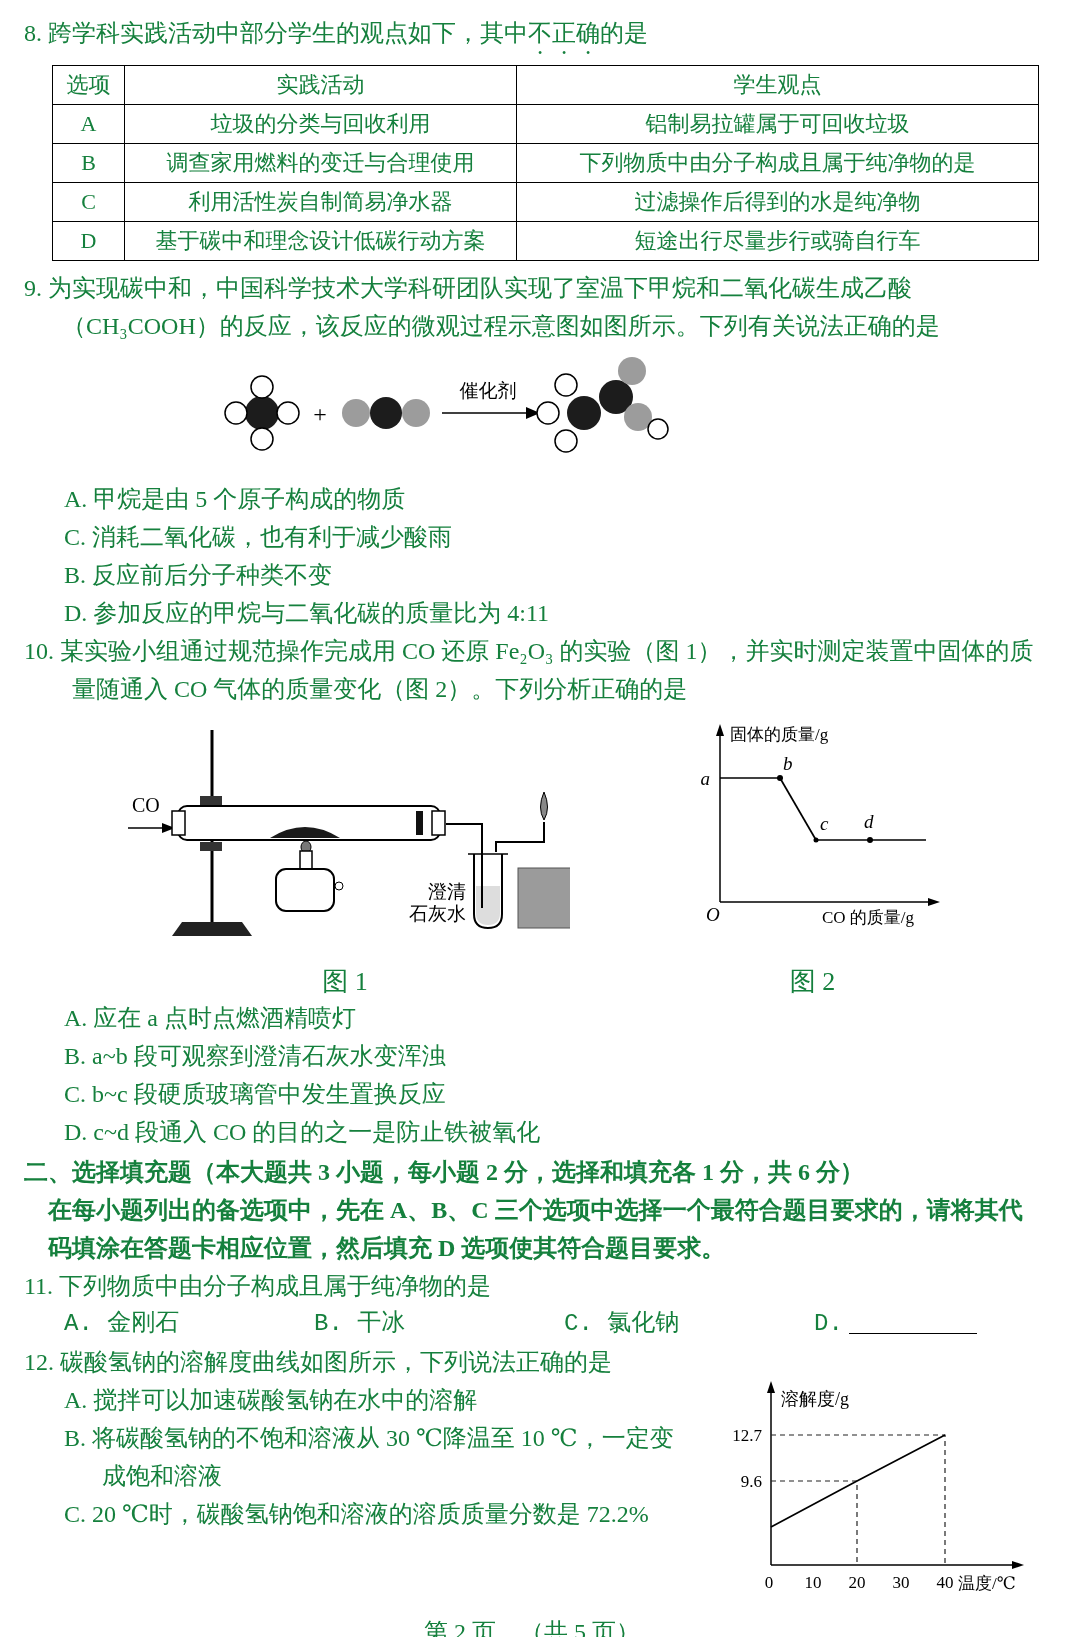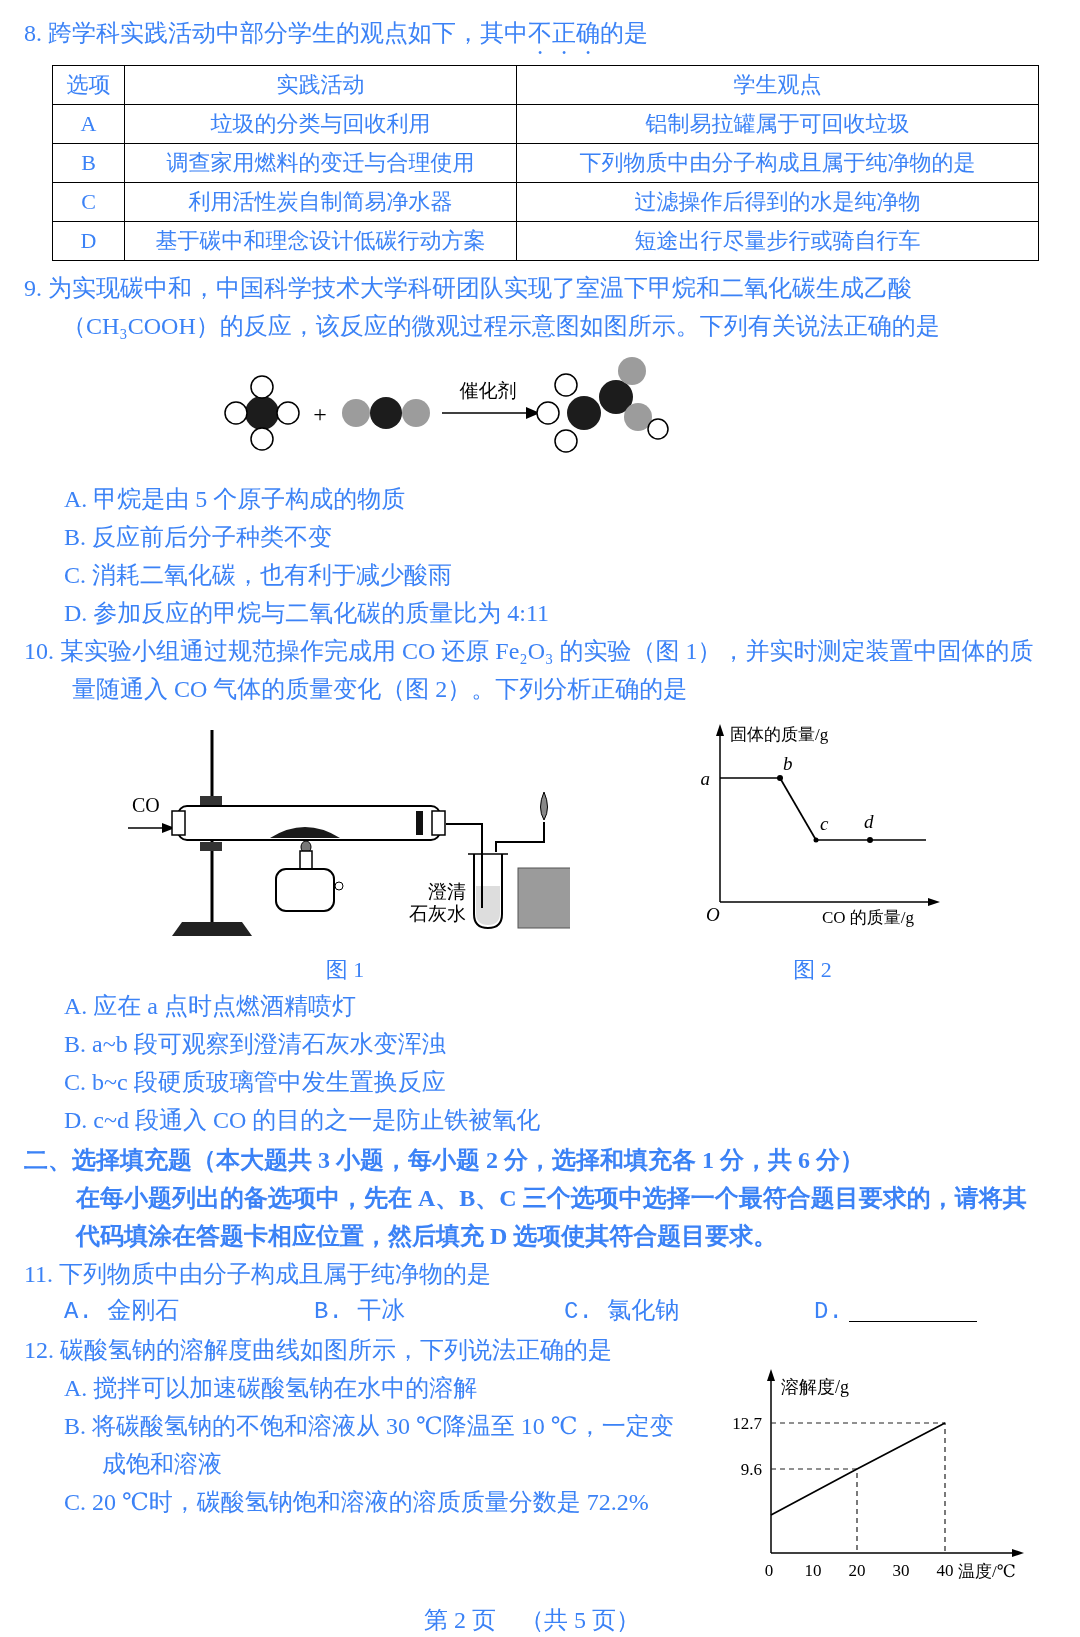--- a/index.html
+++ b/index.html
@@ -2,21 +2,21 @@
 <html><head>
 <meta charset="utf-8">
 <style>
   * { box-sizing: border-box; }
   html, body { margin: 0; padding: 0; background: #fff; }
   body { width: 1080px; }
   .page {
     width: 1080px; height: 1637px;
     padding: 14px 40px 14px 24px;
     font-family: "Liberation Serif", "DejaVu Serif", serif;
-    font-size: 24px; line-height: 38px; color: #3b82f6;
+    font-size: 24px; line-height: 38px; color: #15803d;
     display: flex; flex-direction: column; overflow: hidden;
   }
   .stem { padding-left: 38px; text-indent: -38px; }
   .stem2 { padding-left: 48px; text-indent: -48px; }
   .opt { margin-left: 40px; }
   .emph {
     text-emphasis: filled dot; text-emphasis-position: under right;
     -webkit-text-emphasis: filled dot; -webkit-text-emphasis-position: under;
   }
   
@@ -28,35 +28,35 @@
   .q9-figure { display: flex; align-items: center; margin: 6px 0 4px 180px; gap: 56px; }
   .legend-row { display: flex; align-items: center; gap: 14px; height: 42px; }
   .atom-swatch { width: 22px; height: 22px; border-radius: 50%; display: inline-block; flex: none; }
   .swatch-h { background: #fff; border: 1.5px solid #000; }
   .swatch-o { background: #9c9c9c; }
   .swatch-c { background: #1c1c1c; }
   .legend-label { font-size: 22px; }
   
   .q10-figures { display: flex; margin: 8px 0 2px 96px; gap: 110px; align-items: flex-end; }
   .fig { text-align: center; }
-  .fig-caption { font-size: 22px; line-height: 30px; margin-top: 6px; }
+  .fig-caption { font-size: 26px; line-height: 30px; margin-top: 18px; }
   
   svg text { font-family: "Liberation Serif", "DejaVu Serif", serif; fill: #000; }
   .t17 { font-size: 17px; } .t18 { font-size: 18px; } .t19 { font-size: 19px; }
   .t20 { font-size: 20px; } .t24 { font-size: 24px; }
   .it { font-style: italic; }
   .c-fill { fill: #1c1c1c; }
   .o-fill { fill: #9c9c9c; }
   .h-fill { fill: #fff; stroke: #000; stroke-width: 1.5; }
   .axis { stroke: #000; stroke-width: 1.5; }
   .plot { stroke: #000; stroke-width: 1.7; fill: none; }
   .dash { stroke: #222; stroke-width: 1.2; fill: none; stroke-dasharray: 5 4; }
   
   .section-title { font-weight: bold; margin-top: 2px; }
-  .section-instr { font-weight: bold; margin-left: 52px; }
+  .section-instr { font-weight: bold; margin-left: 24px; }
   
   .q11-opts { display: flex; margin-left: 40px; font-family: Liberation Mono, monospace; }
   .q11-opts .q11-opt { width: 250px; }
   .q11-opts .q11-opt:last-child { width: auto; }
   .blank { display: inline-block; border-bottom: 1.5px solid #000; height: 26px; vertical-align: -4px; }
   .blank-d { width: 128px; margin-left: 6px; }
   .blank-ans { width: 106px; margin: 0 4px; }
   
   .q12-wrap { display: flex; gap: 14px; }
   .q12-left { width: 660px; }
@@ -135,22 +135,22 @@
         <circle cx="434" cy="66" r="14" class="o-fill"></circle>
         <circle cx="362" cy="34" r="11" class="h-fill"></circle>
         <circle cx="344" cy="62" r="11" class="h-fill"></circle>
         <circle cx="362" cy="90" r="11" class="h-fill"></circle>
         <circle cx="454" cy="78" r="10" class="h-fill"></circle>
       </g>
     </svg>
   </div>
 
   <div class="opt">A. 甲烷是由 5 个原子构成的物质</div>
+  <div class="opt">C. 消耗二氧化碳，也有利于减少酸雨</div>
   <div class="opt">B. 反应前后分子种类不变</div>
-  <div class="opt">C. 消耗二氧化碳，也有利于减少酸雨</div>
   <div class="opt">D. 参加反应的甲烷与二氧化碳的质量比为 4:11</div>
 
   <div class="stem2">10. 某实验小组通过规范操作完成用 CO 还原 Fe₂O₃ 的实验（图 1），并实时测定装置中固体的质量随通入 CO 气体的质量变化（图 2）。下列分析正确的是</div>
 
   <div class="q10-figures">
     <div class="fig">
       <svg width="450" height="222" viewBox="0 0 450 222">
 
         <g>
           <line x1="92" y1="14" x2="92" y2="206" stroke="#000" stroke-width="3"></line>

